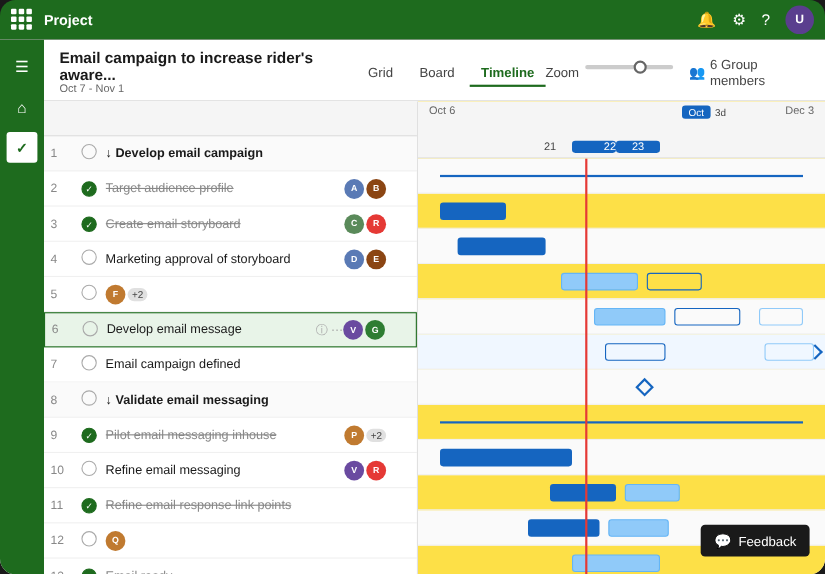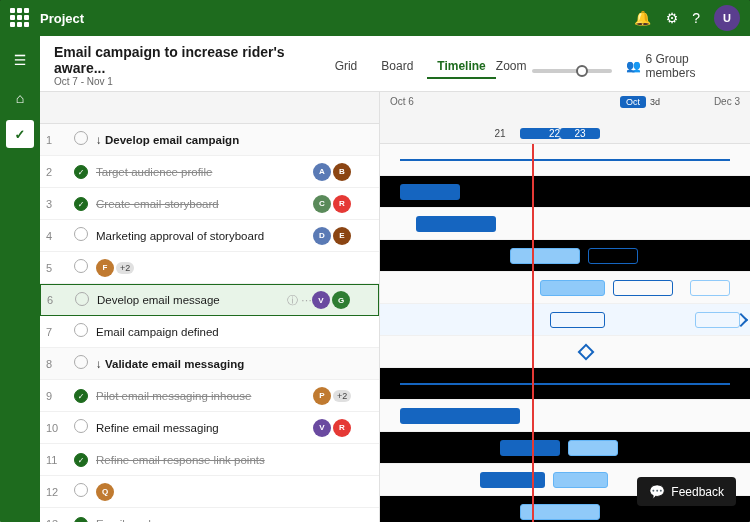--- a/index.html
+++ b/index.html
@@ -1,18 +1,18 @@
 <!DOCTYPE html>
 <html><head>
   <meta charset="utf-8">
   <style>
     * { box-sizing: border-box; margin: 0; padding: 0; }
     body { font-family: 'Segoe UI', Arial, sans-serif; font-size: 12px; background: #1a1a1a; width: 750px; height: 522px; overflow: hidden; }
 
-    .window { width: 750px; height: 522px; display: flex; flex-direction: column; border-radius: 1px; overflow: hidden; }
+    .window { width: 750px; height: 522px; display: flex; flex-direction: column; border-radius: 14px; overflow: hidden; }
 
     
     .titlebar { background: #1e6b1e; height: 36px; display: flex; align-items: center; padding: 0 10px; color: white; flex-shrink: 0; }
     .titlebar-grid { width: 20px; height: 20px; display: grid; grid-template-columns: repeat(3,5px); grid-template-rows: repeat(3,5px); gap: 2px; margin-right: 10px; cursor: pointer; }
     .titlebar-grid span { background: white; border-radius: 1px; display: block; }
     .titlebar-title { font-size: 13px; font-weight: 600; flex: 1; }
     .titlebar-icons { display: flex; align-items: center; gap: 14px; }
     .titlebar-icons span { font-size: 14px; cursor: pointer; }
     .avatar { width: 26px; height: 26px; border-radius: 50%; background: #5a3e8e; display: flex; align-items: center; justify-content: center; color: white; font-size: 11px; font-weight: 600; }
 
@@ -28,21 +28,21 @@
     .content { flex: 1; display: flex; flex-direction: column; overflow: hidden; }
 
     
     .header { padding: 8px 14px 0 14px; border-bottom: 1px solid #e0e0e0; flex-shrink: 0; }
     .header-top { display: flex; align-items: center; margin-bottom: 4px; }
     .project-title { font-size: 14px; font-weight: 600; color: #1a1a1a; }
     .project-dates { font-size: 10px; color: #666; }
     .header-nav { display: flex; align-items: center; gap: 4px; margin-top: 2px; }
     .nav-tab { padding: 4px 10px; font-size: 12px; color: #444; cursor: pointer; border-bottom: 2px solid transparent; text-decoration: none; }
     .nav-tab.active { color: #1e6b1e; border-bottom: 2px solid #1e6b1e; font-weight: 600; }
-    .zoom-section { display: flex; align-items: flex-end; gap: 6px; margin-left: auto; }
+    .zoom-section { display: flex; align-items: flex-start; gap: 6px; margin-left: auto; }
     .zoom-label { font-size: 12px; color: #444; }
     .zoom-slider { width: 80px; height: 4px; background: #ccc; border-radius: 2px; position: relative; cursor: pointer; }
     .zoom-thumb { width: 12px; height: 12px; background: white; border: 2px solid #666; border-radius: 50%; position: absolute; top: -4px; left: 55%; }
     .group-members { display: flex; align-items: center; gap: 4px; font-size: 12px; color: #444; margin-left: 14px; cursor: pointer; }
 
     
     .table-gantt { display: flex; flex: 1; overflow: hidden; }
 
     
     .task-table { width: 340px; flex-shrink: 0; overflow-y: auto; overflow-x: hidden; border-right: 1px solid #e0e0e0; }
@@ -66,21 +66,21 @@
     .check-circle { width: 14px; height: 14px; border-radius: 50%; border: 1.5px solid #aaa; display: inline-flex; align-items: center; justify-content: center; }
     .check-done { background: #1e6b1e; border-color: #1e6b1e; color: white; font-size: 8px; }
 
     .mini-avatar { width: 18px; height: 18px; border-radius: 50%; display: flex; align-items: center; justify-content: center; font-size: 8px; font-weight: 600; color: white; flex-shrink: 0; }
     .badge { background: #e0e0e0; color: #444; border-radius: 8px; font-size: 9px; padding: 1px 4px; }
 
     .info-icon { color: #aaa; font-size: 11px; margin: 0 3px; cursor: pointer; }
     .more-icon { color: #aaa; font-size: 11px; cursor: pointer; }
 
     
-    .gantt-area { flex: 1; overflow: hidden; position: relative; background: #000000; }
+    .gantt-area { flex: 1; overflow: hidden; position: relative; background: #fde047; }
     .gantt-header { height: 52px; border-bottom: 1px solid #e0e0e0; background: #f5f5f5; position: relative; display: flex; }
 
     .gantt-body { position: relative; overflow: hidden; }
     .gantt-row { height: 32px; border-bottom: 1px solid #f0f0f0; position: relative; display: flex; align-items: center; }
     .gantt-row:nth-child(even) { background: #fafafa; }
 
     .today-line { position: absolute; top: 0; bottom: 0; width: 1.5px; background: #e53935; z-index: 5; left: 152px; }
 
     
     .feedback-btn { position: absolute; bottom: 16px; right: 14px; background: #1a1a1a; color: white; padding: 7px 12px; border-radius: 4px; font-size: 12px; cursor: pointer; display: flex; align-items: center; gap: 6px; z-index: 10; }

